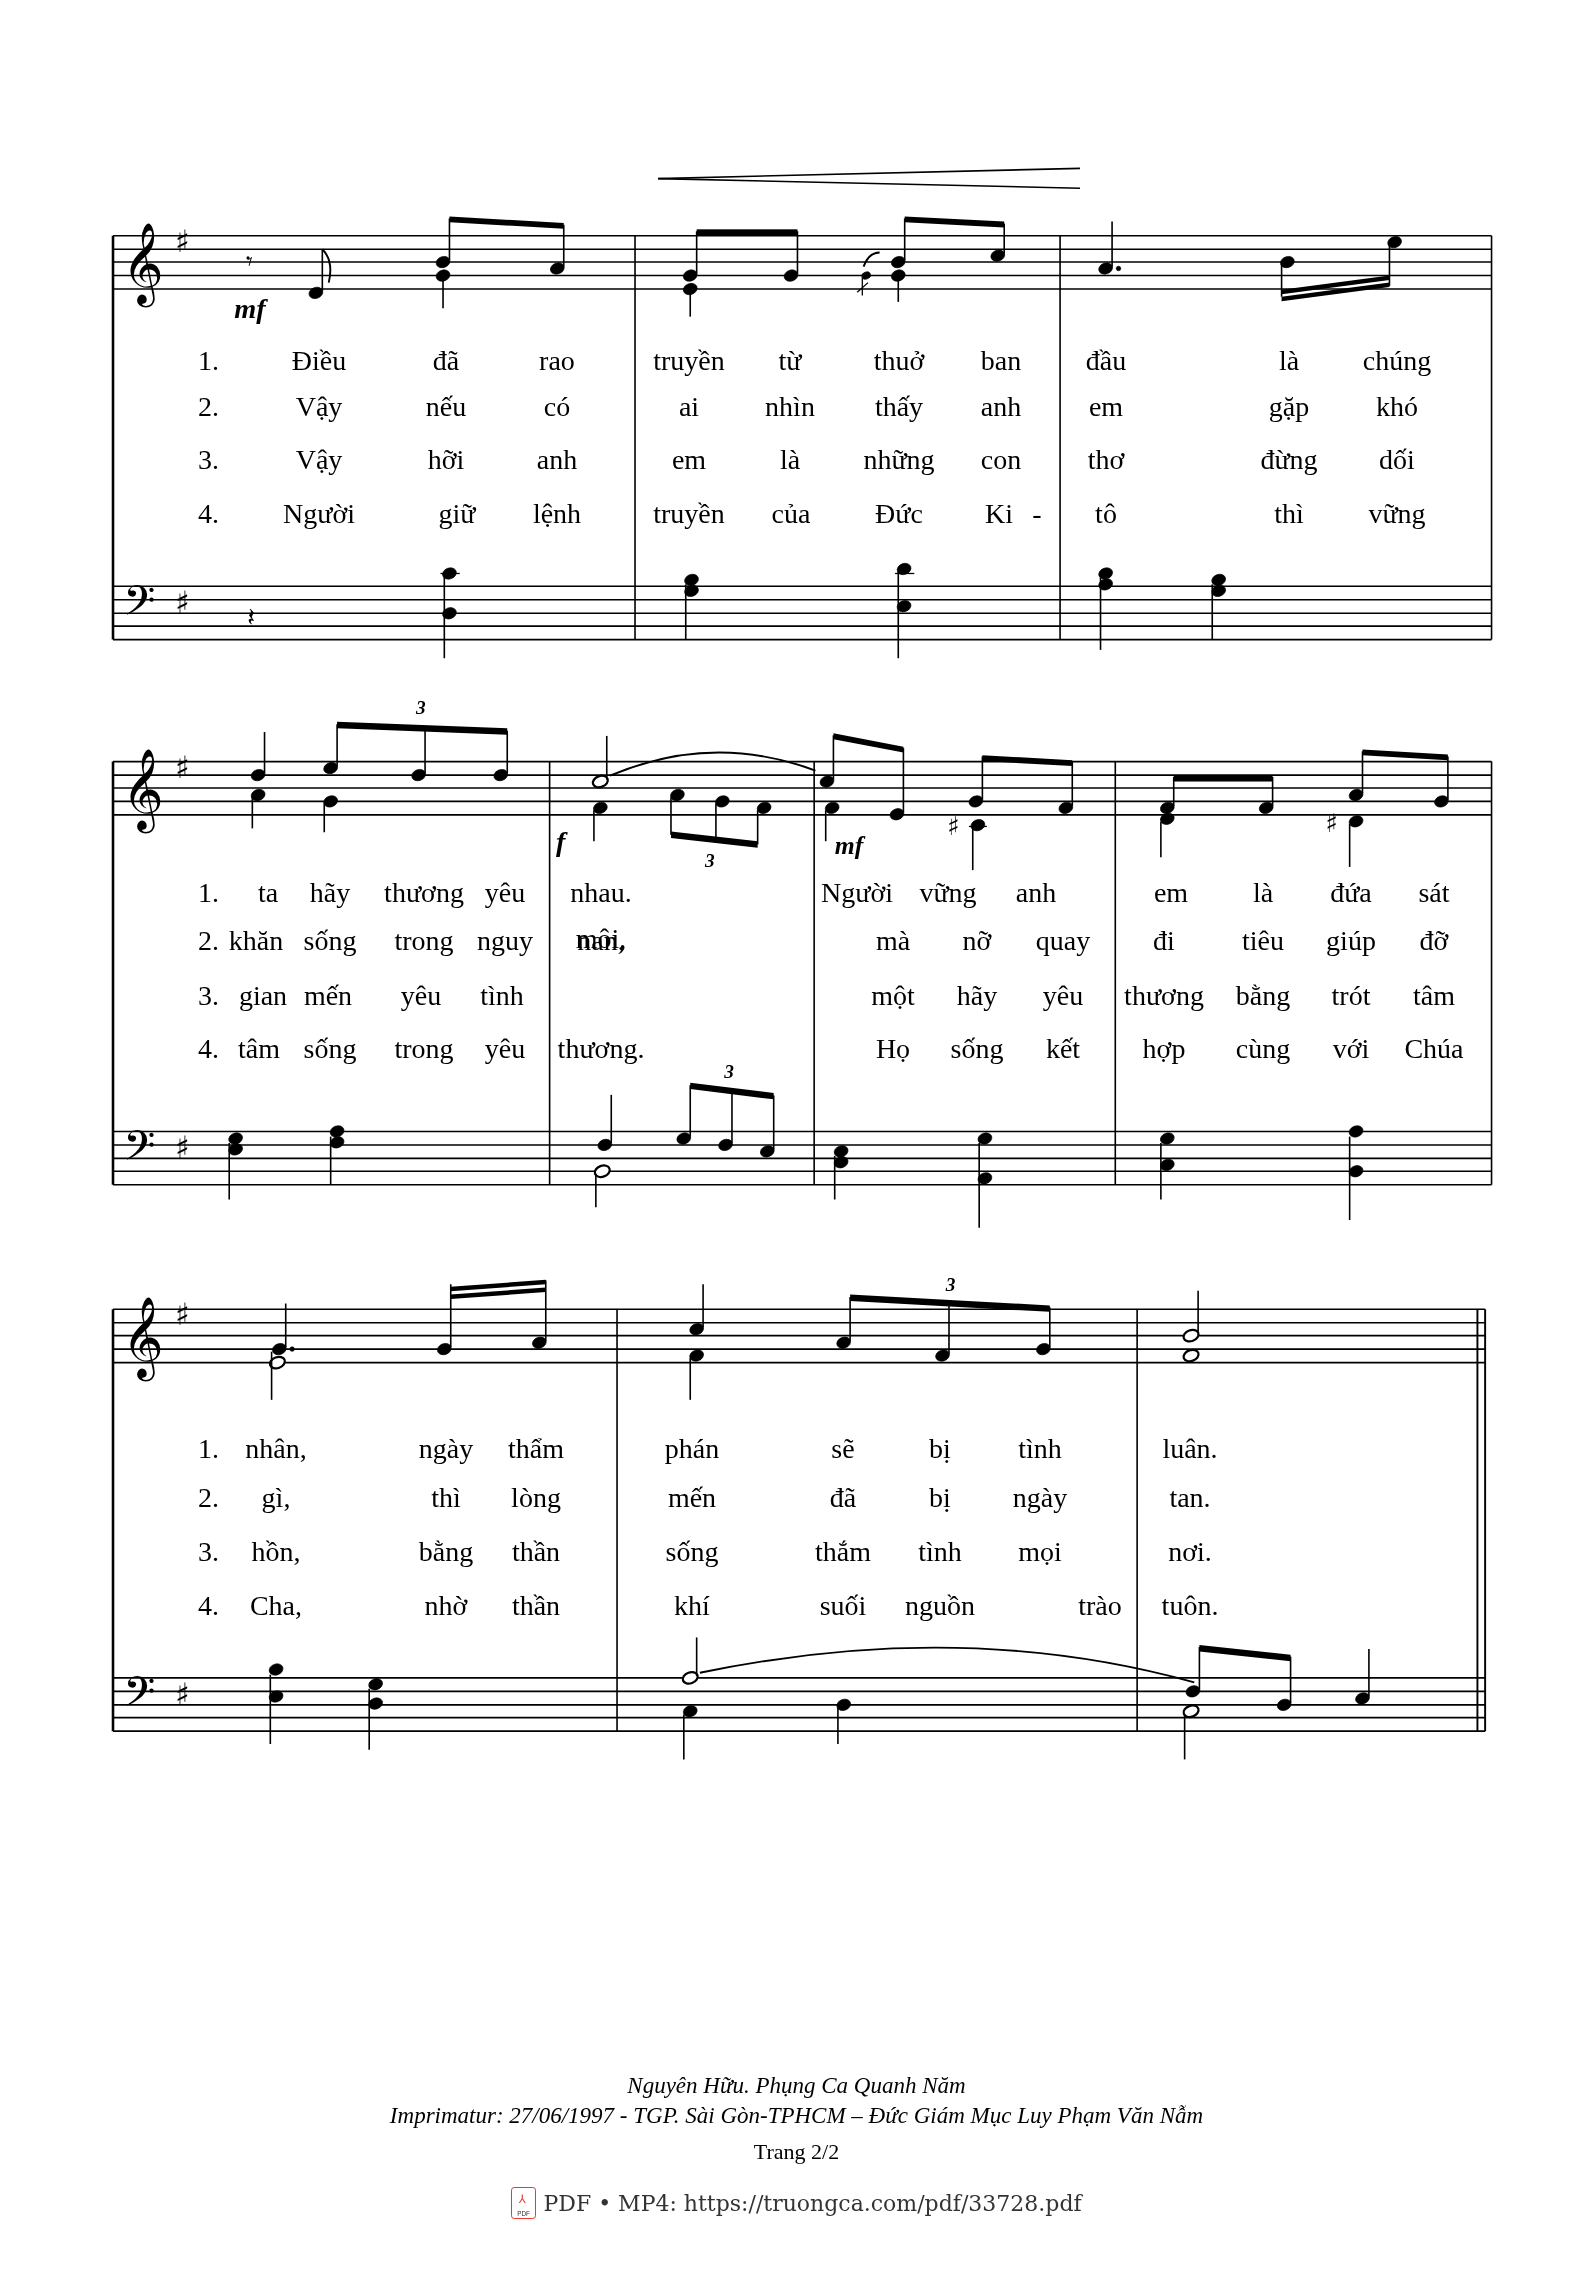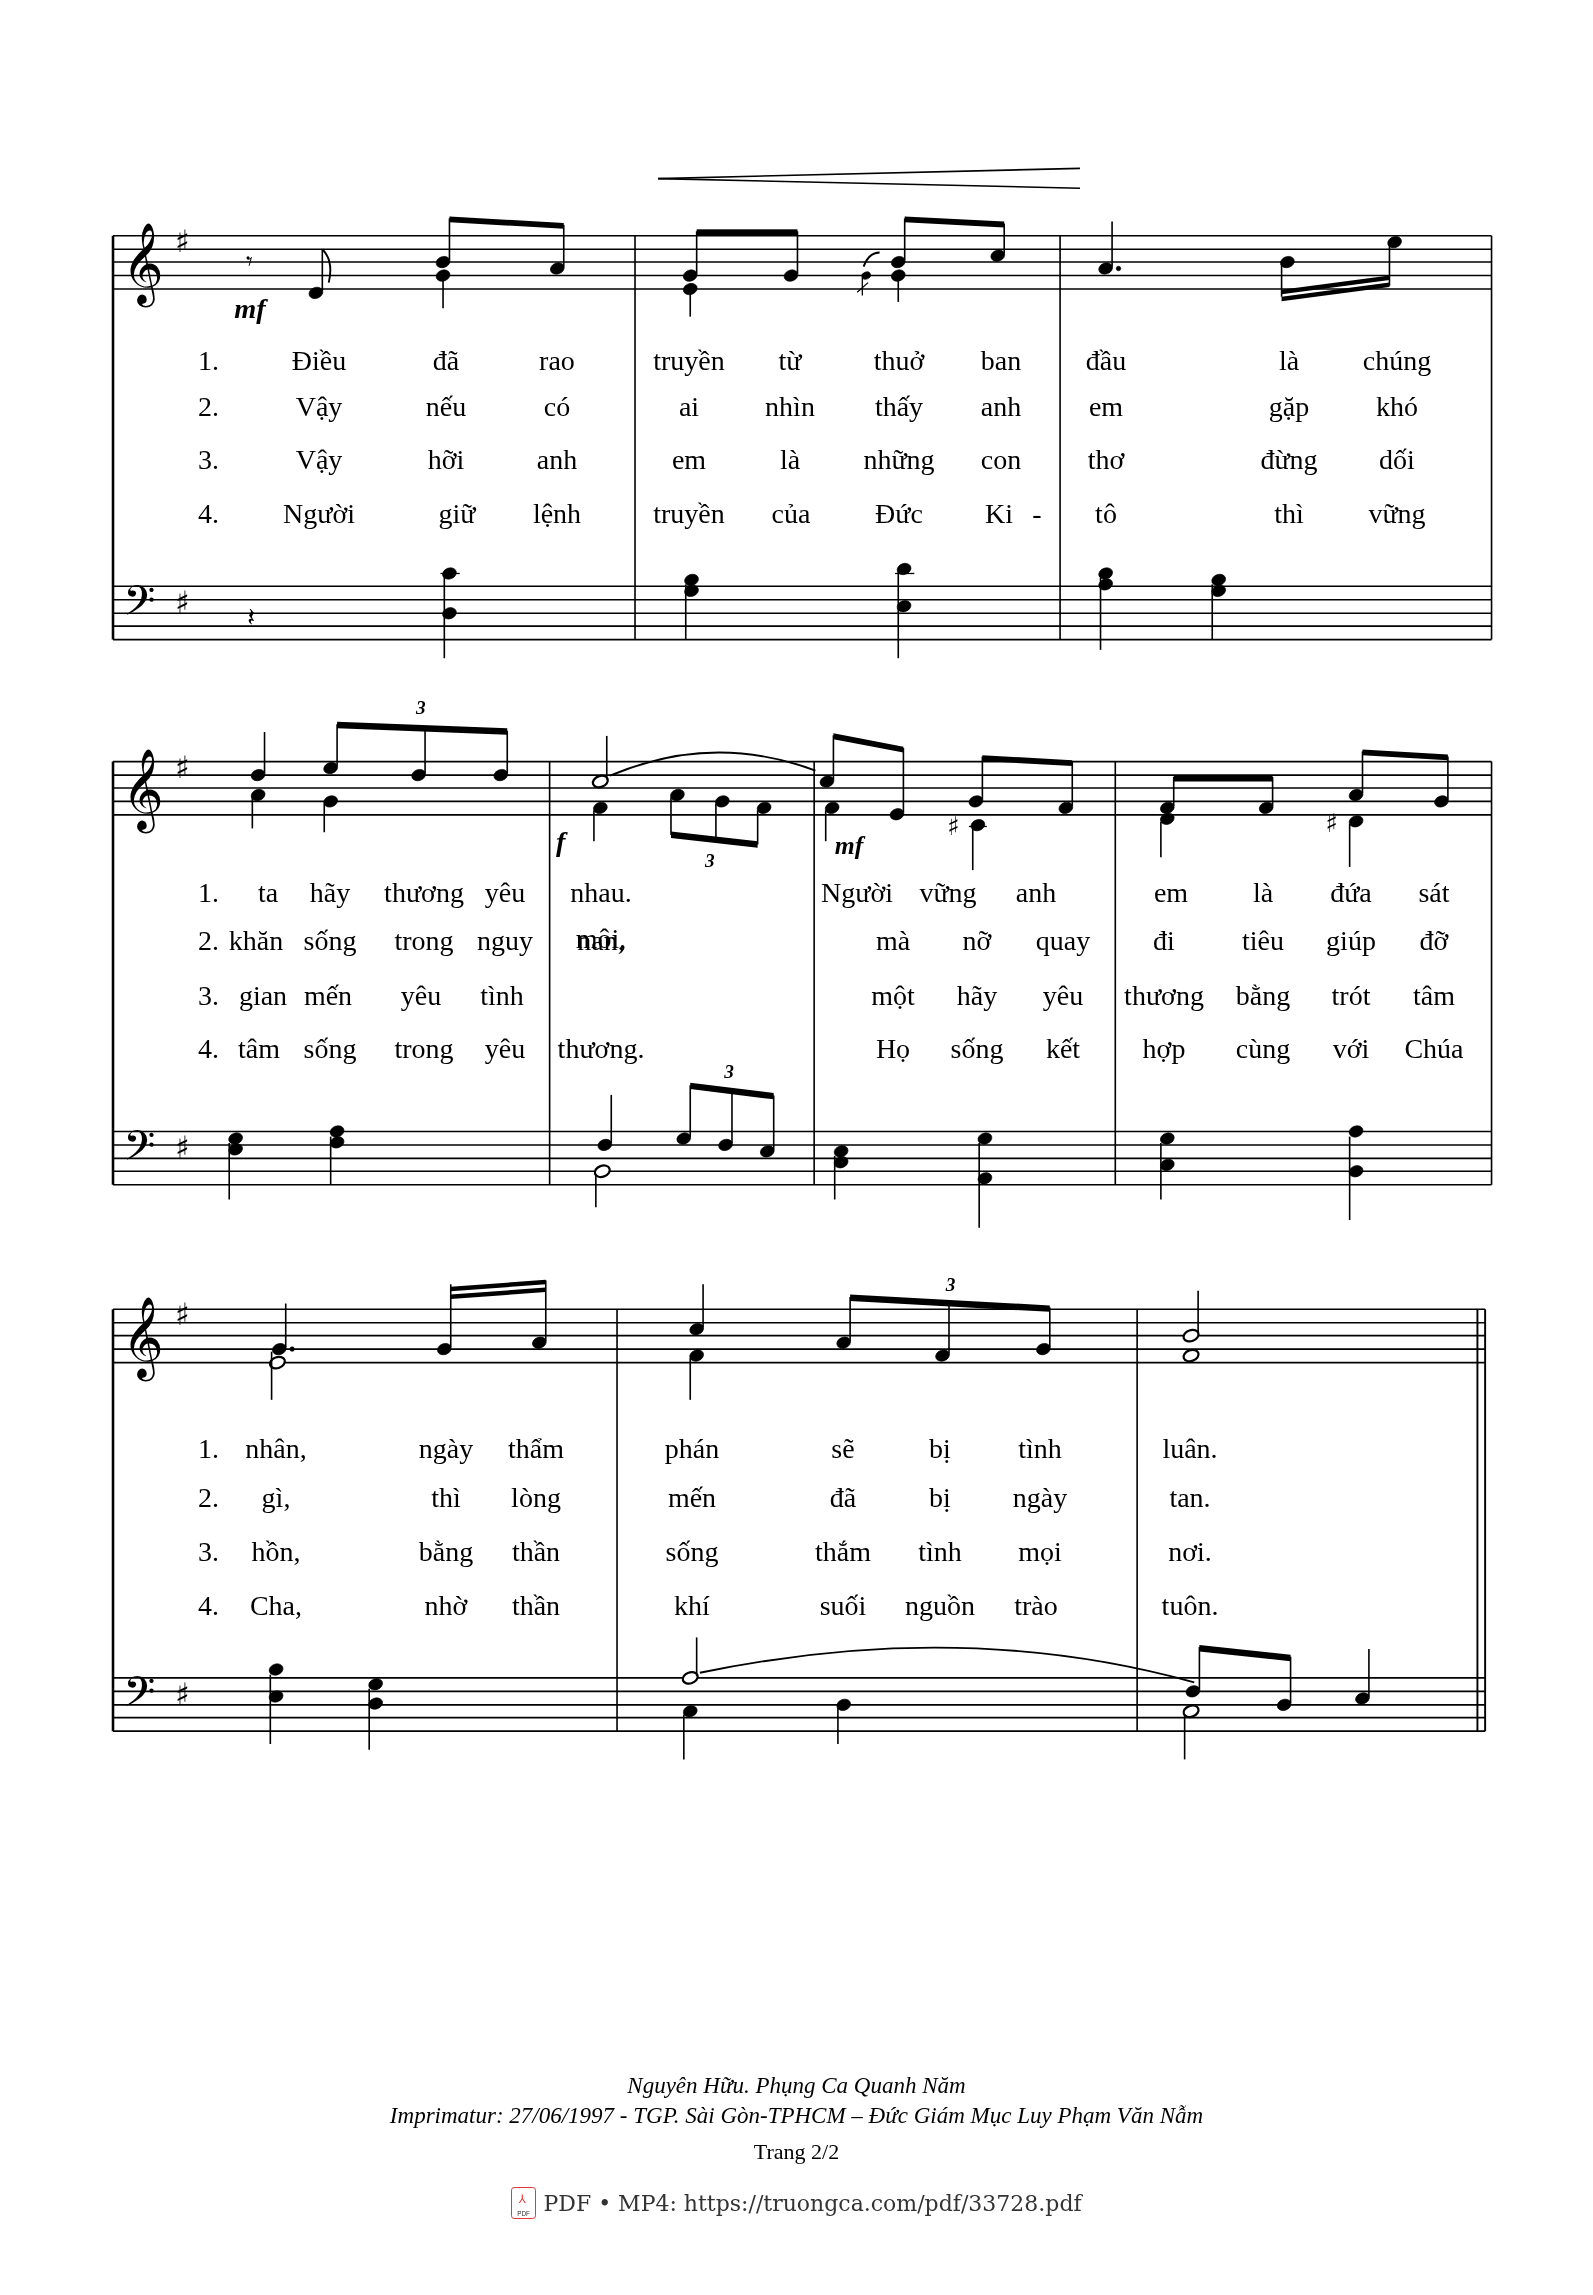--- a/index.html
+++ b/index.html
@@ -464,21 +464,21 @@
   <span class="lyr" style="left:1040px;top:1538px">mọi</span>
   <span class="lyr" style="left:1190px;top:1538px">nơi.</span>
 
   <span class="vnum" style="left:198px;top:1592px">4.</span>
   <span class="lyr" style="left:276px;top:1592px">Cha,</span>
   <span class="lyr" style="left:446px;top:1592px">nhờ</span>
   <span class="lyr" style="left:536px;top:1592px">thần</span>
   <span class="lyr" style="left:692px;top:1592px">khí</span>
   <span class="lyr" style="left:843px;top:1592px">suối</span>
   <span class="lyr" style="left:940px;top:1592px">nguồn</span>
-  <span class="lyr" style="left:1036px;top:1592px">trào</span>
+  <span class="lyr" style="left:1100px;top:1592px">trào</span>
   <span class="lyr" style="left:1190px;top:1592px">tuôn.</span>
 </div>
 
 <div class="footer-line italic" style="top:2073px">Nguyên Hữu. Phụng Ca Quanh Năm</div>
 <div class="footer-line italic" style="top:2103px">Imprimatur: 27/06/1997 - TGP. Sài Gòn-TPHCM – Đức Giám Mục Luy Phạm Văn Nẫm</div>
 <div class="footer-line page" style="top:2139px">Trang 2/2</div>
 <div class="link-row">
   <div class="pdf-icon">
     <i>⅄</i>
     <span>PDF</span>

